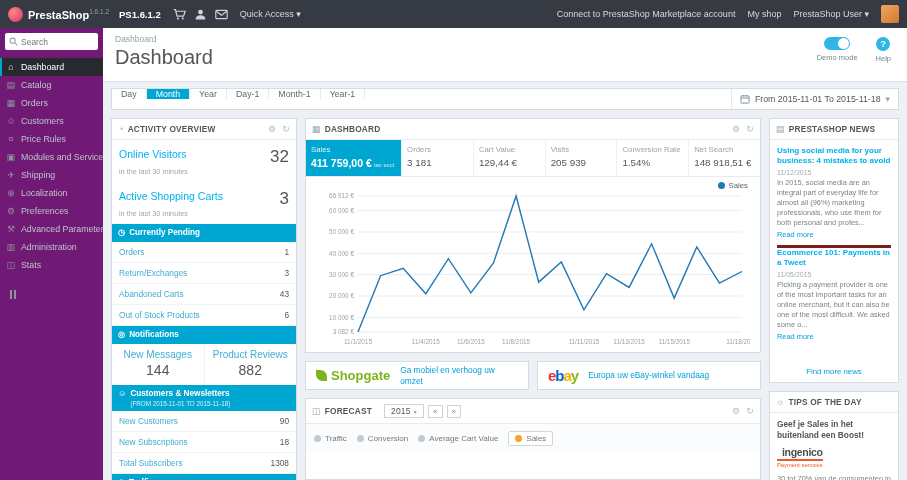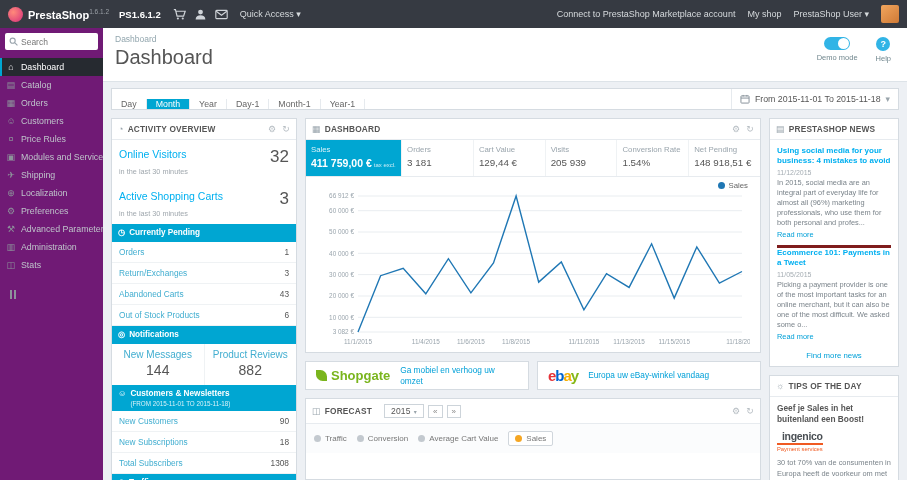--- a/index.html
+++ b/index.html
@@ -37,21 +37,21 @@
   .page-header { height:54px; background:#fff; border-bottom:1px solid #dde3e8; padding:6px 12px; position:relative; }
   .breadcrumb { font-size:8.5px; color:#92a6ae; }
   .page-title { font-size:20px; color:#555; font-weight:400; margin-top:2px; }
   .hdr-widgets { position:absolute; right:16px; top:9px; display:flex; gap:18px; }
   .hdr-widget { display:flex; flex-direction:column; align-items:center; gap:3px; font-size:7.5px; color:#72888f; }
   .toggle { width:26px; height:13px; border-radius:7px; background:#31b4e6; position:relative; cursor:pointer; display:block; }
   .toggle::after { content:""; position:absolute; right:1px; top:1px; width:11px; height:11px; border-radius:50%; background:#fff; }
   .help-circle { width:14px; height:14px; border-radius:50%; background:#31b4e6; color:#fff; font-size:9px; font-weight:bold; display:flex; align-items:center; justify-content:center; cursor:pointer; }
 
   .toolbar { margin:6px 8px 0; height:22px; background:#fff; border:1px solid #d5dbe1; display:flex; align-items:center; padding:0; }
-  .dtabs { display:flex; height:100%; align-items:flex-end; }
+  .dtabs { display:flex; height:100%; align-items:flex-start; }
   .dtab { border:0; background:transparent; font-size:8.8px; color:#666; padding:0 9px; cursor:pointer; font-family:inherit; border-right:1px solid #e6eaee; }
   .dtab.active { background:#00a6d2; color:#fff; }
   .date-range { margin-left:auto; display:flex; align-items:center; gap:5px; border-left:1px solid #e6eaee; padding:0 8px; font-size:8.8px; color:#555; height:100%; cursor:pointer; white-space:nowrap; }
 
   .cols { position:absolute; top:90px; left:8px; right:8px; bottom:0; display:flex; gap:8px; overflow:hidden; }
   .col-left { width:186px; flex:0 0 auto; }
   .col-center { flex:1; min-width:0; display:flex; flex-direction:column; }
   .col-right { width:130px; flex:0 0 auto; }
 
   .panel { background:#fff; border:1px solid #d5dbe1; margin-bottom:8px; }
@@ -104,21 +104,21 @@
   .f-arrow { border:1px solid #cdd4da; font-size:8px; padding:1px 4px; color:#888; cursor:pointer; font-weight:normal; }
   .f-legend { display:flex; align-items:center; gap:10px; padding:7px 8px; font-size:8px; color:#777; background:#fbfcfd; flex-wrap:wrap; }
   .f-leg { display:flex; align-items:center; gap:4px; cursor:pointer; }
   .f-leg.active { background:#fff; border:1px solid #d0d6dc; border-radius:2px; padding:2px 6px; }
   .f-dot { width:7px; height:7px; border-radius:50%; background:#c3c9cf; flex:0 0 auto; }
   .f-dot.orange { background:#f5a623; }
 
   
   .news-body { padding:6px 7px 0; }
   .news-article { padding-bottom:6px; border-bottom:3px solid #7f1d1d; }
-  .news-article:last-child { border-bottom:0; margin-bottom:0; }
+  .news-article:last-child { border-bottom:0; margin-bottom:16px; }
   .news-title { display:block; font-size:8px; font-weight:bold; color:#00aff0; line-height:1.25; }
   .news-date { font-size:7px; color:#a5adb3; margin:3px 0 2px; }
   .news-excerpt { font-size:7.4px; color:#7a838a; line-height:1.35; }
   .news-readmore { display:inline-block; font-size:7.4px; color:#00a0d8; margin-top:2px; }
   .news-more { display:block; text-align:center; font-size:7.8px; color:#00a0d8; padding:4px 0 6px; }
 
   
   .tips-body { padding:6px 7px; }
   .tips-top { display:flex; gap:6px; align-items:flex-start; margin-bottom:6px;flex-direction:column; }
   .tips-headline { font-size:8.3px; font-weight:bold; color:#555; flex:1; line-height:1.3; }
@@ -379,21 +379,21 @@
             </div>
             <div class="kpi">
               <div class="kpi-label">Visits</div>
               <div class="kpi-value">205 939</div>
             </div>
             <div class="kpi">
               <div class="kpi-label">Conversion Rate</div>
               <div class="kpi-value">1.54%</div>
             </div>
             <div class="kpi">
-              <div class="kpi-label">Net Pending</div>
+              <div class="kpi-label">Net Search</div>
               <div class="kpi-value">148 918,51 €</div>
             </div>
           </div>
         <div class="chart-wrap">
           <div class="chart-legend"><span class="leg-dot"></span><span>Sales</span></div>
           <div>
               <svg width="436" height="158" style="display:block">
                 <line x1="44" y1="6.0" x2="428" y2="6.0" stroke="#e9edf0" stroke-width="1"></line>
                 <text x="40" y="8.2" text-anchor="end" font-size="6.4" fill="#9aa5ad">66 912 €</text>
                 <line x1="44" y1="20.7" x2="428" y2="20.7" stroke="#e9edf0" stroke-width="1"></line>

